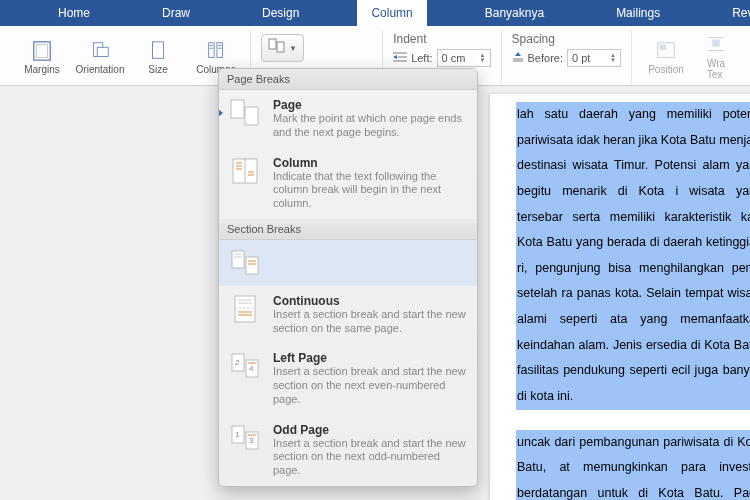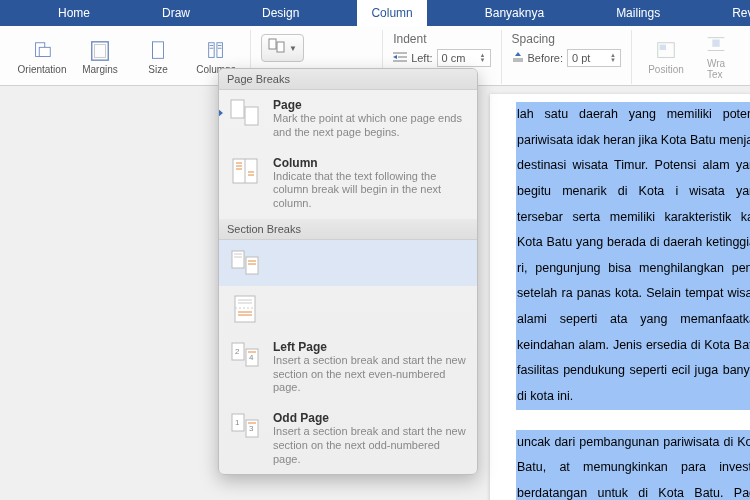--- a/index.html
+++ b/index.html
@@ -66,34 +66,34 @@
     <div class="tab">Mailings</div>
     <div class="tab">Review</div>
     <div class="tab">View</div>
   </div>
 
 <div class="ribbon">
   <div class="group">
     <div class="bigbtn">
       <span class="ic">
           <svg viewBox="0 0 24 24">
+            <rect x="3" y="2" width="18" height="20" fill="none" stroke="#6d8bbf" stroke-width="1.5"></rect>
+            <rect x="6" y="5" width="12" height="14" fill="none" stroke="#c6c6c6"></rect>
+          </svg>
+        </span>
+      <span>Margins</span>
+    </div>
+    <div class="bigbtn">
+      <span class="ic">
+          <svg viewBox="0 0 24 24">
             <rect x="5" y="3" width="10" height="15" fill="#fff" stroke="#6d8bbf"></rect>
             <rect x="9" y="8" width="12" height="10" fill="#fff" stroke="#6d8bbf"></rect>
           </svg>
         </span>
       <span>Orientation</span>
-    </div>
-    <div class="bigbtn">
-      <span class="ic">
-          <svg viewBox="0 0 24 24">
-            <rect x="3" y="2" width="18" height="20" fill="none" stroke="#6d8bbf" stroke-width="1.5"></rect>
-            <rect x="6" y="5" width="12" height="14" fill="none" stroke="#c6c6c6"></rect>
-          </svg>
-        </span>
-      <span>Margins</span>
     </div>
     <div class="bigbtn">
       <span class="ic">
           <svg viewBox="0 0 24 24">
             <rect x="6" y="2" width="12" height="18" fill="#fff" stroke="#6d8bbf"></rect>
             <path d="M6 2 v18" stroke="#6d8bbf"></path>
           </svg>
         </span>
       <span>Size</span>
     </div>
@@ -271,20 +271,24 @@
         <div class="dd-icon">
           <svg viewBox="0 0 34 30">
             <rect x="6" y="2" width="20" height="26" fill="#fff" stroke="#bbb"></rect>
             <line x1="9" y1="6" x2="23" y2="6" stroke="#ccc"></line>
             <line x1="9" y1="9" x2="23" y2="9" stroke="#ccc"></line>
             <line x1="6" y1="14" x2="26" y2="14" stroke="#ccc" stroke-dasharray="2 2"></line>
             <line x1="9" y1="18" x2="23" y2="18" stroke="#e18b3f"></line>
             <line x1="9" y1="21" x2="23" y2="21" stroke="#e18b3f"></line>
           </svg>
         </div>
+        <div class="dd-text">
+          <div class="dd-title">Continuous</div>
+          <div class="dd-desc">Insert a section break and start the new section on the same page.</div>
+        </div>
       </div>
     </div>
     <div class="dd-item-wrap">
       <div class="dd-item">
         <div class="dd-icon">
           <svg viewBox="0 0 34 30">
             <rect x="3" y="3" width="12" height="17" fill="#fff" stroke="#bbb"></rect>
             <text x="6" y="14" font-size="8" fill="#888">2</text>
             <rect x="17" y="9" width="12" height="17" fill="#fff" stroke="#bbb"></rect>
             <text x="20" y="20" font-size="8" fill="#888">4</text>

